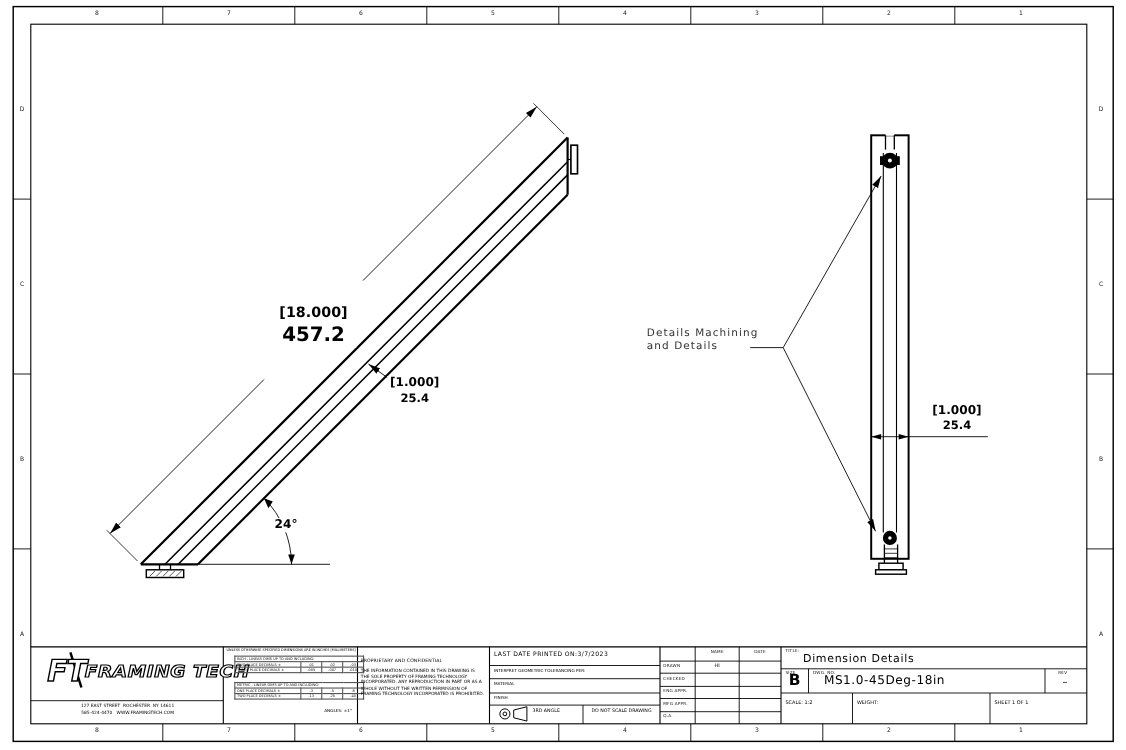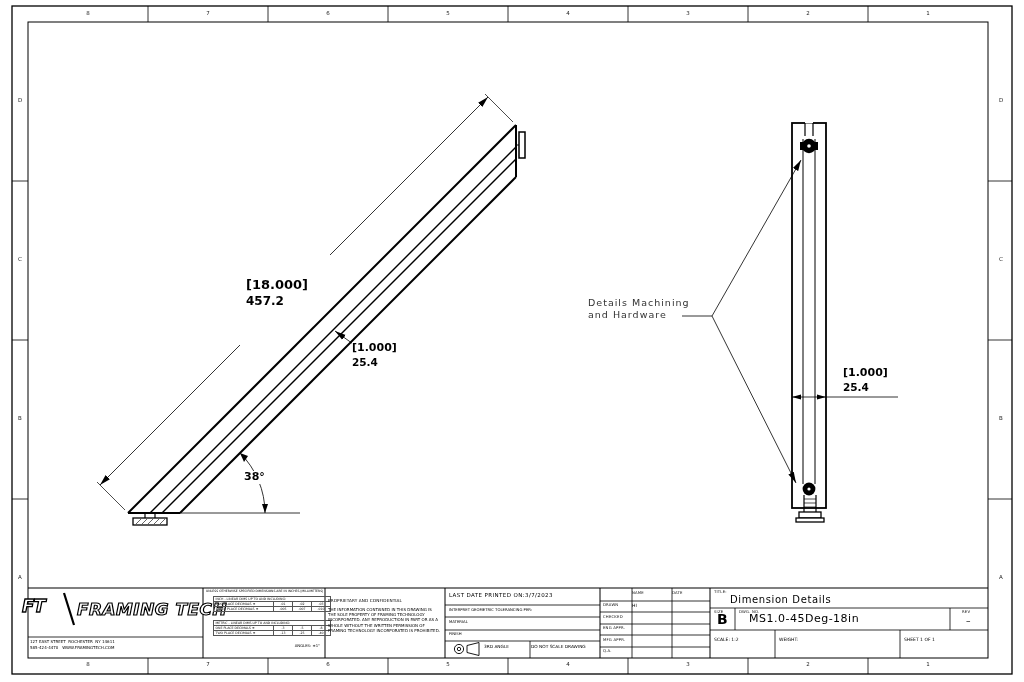--- a/index.html
+++ b/index.html
@@ -1,30 +1,30 @@
 <!DOCTYPE html>
 <html><head>
 <meta charset="utf-8">
 <style>
   html,body{margin:0;padding:0;background:#fff;}
   body{width:1024px;height:682px;overflow:hidden;}
   #sheet{position:relative;width:1024px;height:682px;background:#fff;
          font-family:"DejaVu Sans", sans-serif;color:#000;}
   #lines{position:absolute;left:0;top:0;}
   .t{position:absolute;white-space:pre;color:#000;line-height:1.15;}
-  .c{text-align:left;}
+  .c{text-align:center;}
   .r{text-align:right;}
   .dim{font-weight:bold;background:#fff;}
   .zone{font-size:5.5px;color:#222;}
   .wrap{white-space:normal;}
   .lbl{font-size:3.8px;letter-spacing:.2px;color:#111;}
   table.tol{position:absolute;border-collapse:collapse;font-size:3.2px;line-height:1.25;color:#111;}
   table.tol td{border:.5px solid #555;padding:0 1.5px;text-align:center;white-space:pre;}
   table.tol td.l{text-align:left;}
-  .logo-ft{position:absolute;left:22px;top:595px;font-style:italic;font-weight:800;font-size:18px;
+  .logo-ft{position:absolute;left:43px;top:595px;font-style:italic;font-weight:800;font-size:27px;
            color:#fff;-webkit-text-stroke:1.3px #000;letter-spacing:-1px;}
   .logo-name{position:absolute;left:77px;top:601px;font-style:italic;font-weight:800;font-size:15px;
            color:#fff;-webkit-text-stroke:1.1px #000;letter-spacing:.5px;transform:scaleX(1.12);transform-origin:left;}
 </style>
 </head>
 <body>
 
 <div id="sheet">
 
 <svg id="lines" width="1024" height="682" viewBox="0 0 1024 682">
@@ -179,27 +179,27 @@
 <span class="t zone" style="left:14px;top:97px;width:12px;text-align:center">D</span>
 <span class="t zone" style="left:14px;top:256px;width:12px;text-align:center">C</span>
 <span class="t zone" style="left:14px;top:415px;width:12px;text-align:center">B</span>
 <span class="t zone" style="left:14px;top:574px;width:12px;text-align:center">A</span>
 <span class="t zone" style="left:995px;top:97px;width:12px;text-align:center">D</span>
 <span class="t zone" style="left:995px;top:256px;width:12px;text-align:center">C</span>
 <span class="t zone" style="left:995px;top:415px;width:12px;text-align:center">B</span>
 <span class="t zone" style="left:995px;top:574px;width:12px;text-align:center">A</span>
 
 <div class="t dim c" style="left:246px;top:278px;width:78px;font-size:13px">[18.000]</div>
-<div class="t dim c" style="left:246px;top:295px;width:78px;font-size:12px">457.2</div>
+<div class="t dim c" style="left:246px;top:295px;width:78px;font-size:18px">457.2</div>
 <div class="t dim c" style="left:352px;top:342px;width:50px;font-size:11px">[1.000]</div>
 <div class="t dim c" style="left:352px;top:356px;width:50px;font-size:10.5px">25.4</div>
-<div class="t dim c" style="left:244px;top:471px;width:32px;font-size:11px">38°</div>
+<div class="t dim c" style="left:244px;top:471px;width:32px;font-size:11px">24°</div>
 
 <div class="t" style="left:588px;top:298px;font-size:9.5px;letter-spacing:1px;color:#333">Details Machining</div>
-<div class="t" style="left:588px;top:310px;font-size:9.5px;letter-spacing:1px;color:#333">and Hardware</div>
+<div class="t" style="left:588px;top:310px;font-size:9.5px;letter-spacing:1px;color:#333">and Details</div>
 <div class="t dim c" style="left:843px;top:367px;width:54px;font-size:11px">[1.000]</div>
 <div class="t dim c" style="left:843px;top:381px;width:54px;font-size:10.5px">25.4</div>
 
 <span class="logo-ft">FT</span>
 <span class="logo-name">FRAMING TECH</span>
 <div class="t c" style="left:30px;top:640px;width:172px;font-size:4px">127 EAST STREET  ROCHESTER  NY 14611</div>
 <div class="t c" style="left:30px;top:646px;width:172px;font-size:4px">585-424-4470   WWW.FRAMINGTECH.COM</div>
 
 <div class="t" style="left:206px;top:590px;width:118px;font-size:3.1px">UNLESS OTHERWISE SPECIFIED DIMENSIONS ARE IN INCHES [MILLIMETERS]</div>
 <table class="tol" style="left:213px;top:596px">

